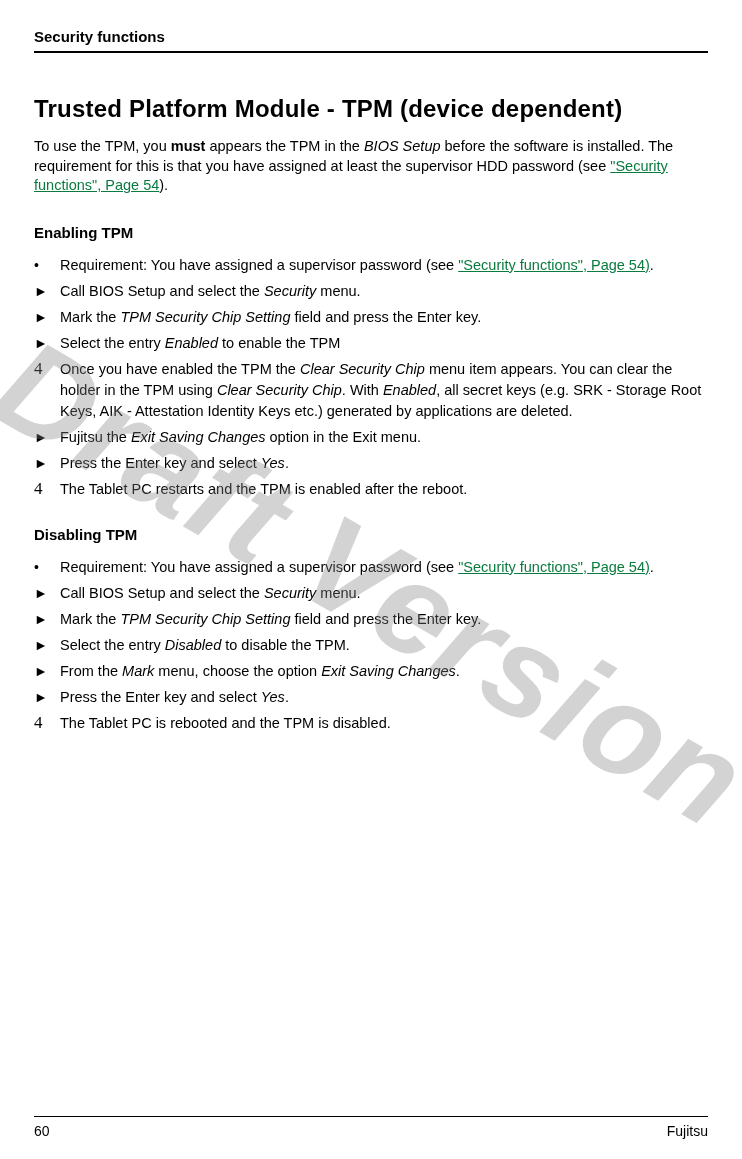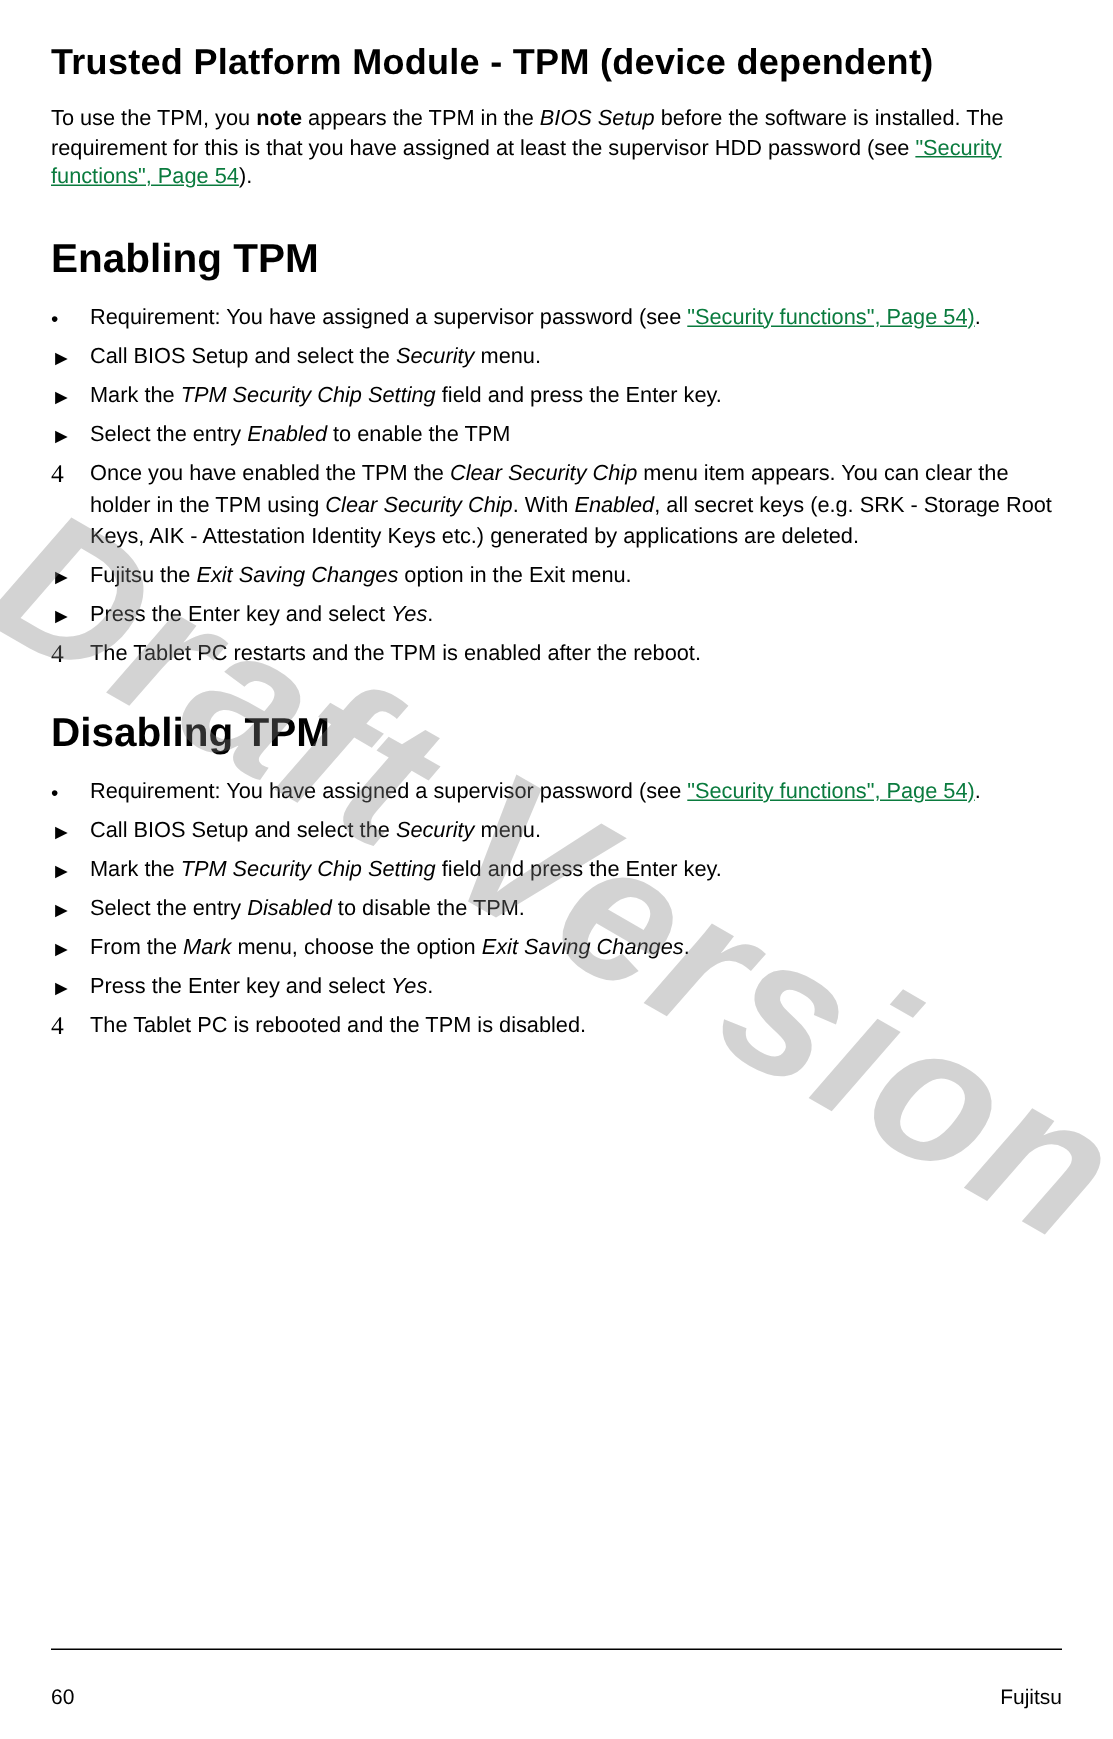--- a/index.html
+++ b/index.html
@@ -37,21 +37,21 @@
       line-height: 1.35;
       margin-bottom: 28px;
     }
     .intro .must { font-weight: bold; }
     .bios-setup { font-style: italic; }
     .link {
       color: #0a7b3e;
       text-decoration: underline;
     }
     h2 {
-      font-size: 27px;
+      font-size: 15px;
       font-weight: bold;
       margin: 0 0 14px 0;
     }
     ul.steps {
       list-style: none;
       padding: 0;
       margin: 0 0 26px 0;
     }
     ul.steps > li {
       display: flex;
@@ -87,21 +87,21 @@
     ul.steps > li .content .para:last-child {
       margin-bottom: 0;
     }
     .italic { font-style: italic; }
     .footer {
       position: absolute;
       bottom: 20px;
       left: 34px;
       right: 34px;
       border-top: 1.5px solid black;
-      padding-top: 23px;
+      padding-top: 6px;
       display: flex;
       justify-content: space-between;
       font-size: 14px;
     }
     .watermark {
       position: absolute;
       top: 50%;
       left: 50%;
       transform: translate(-50%, -48%) rotate(30deg);
       font-size: 130px;
@@ -114,25 +114,26 @@
       letter-spacing: 2px;
       font-family: Arial, Helvetica, sans-serif;
     }
   </style>
 </head>
 <body>
 
 <div class="page">
   <div class="watermark">Draft Version</div>
 
+  <div class="header">Security functions</div>
 
   <h1>Trusted Platform Module - TPM (device dependent)</h1>
 
   <div class="intro">
-    <span>To use the TPM, you </span><span class="must">note</span><span> appears the TPM in the </span><span class="bios-setup">BIOS Setup</span><span> before the software is installed. The requirement for this is that you have assigned at least the supervisor HDD password (see </span><span class="link">"Security functions", Page 54</span><span>).</span>
+    <span>To use the TPM, you </span><span class="must">must</span><span> appears the TPM in the </span><span class="bios-setup">BIOS Setup</span><span> before the software is installed. The requirement for this is that you have assigned at least the supervisor HDD password (see </span><span class="link">"Security functions", Page 54</span><span>).</span>
   </div>
 
   <h2>Enabling TPM</h2>
 
   <ul class="steps">
     <li>
       <span class="marker bullet">•</span>
       <span class="content">
         <span>Requirement: You have assigned a supervisor password (see </span><span class="link">"Security functions", Page 54)</span><span>.</span>
       </span>

